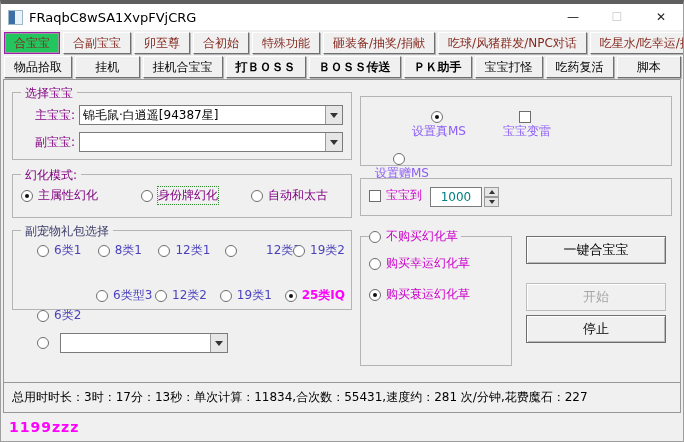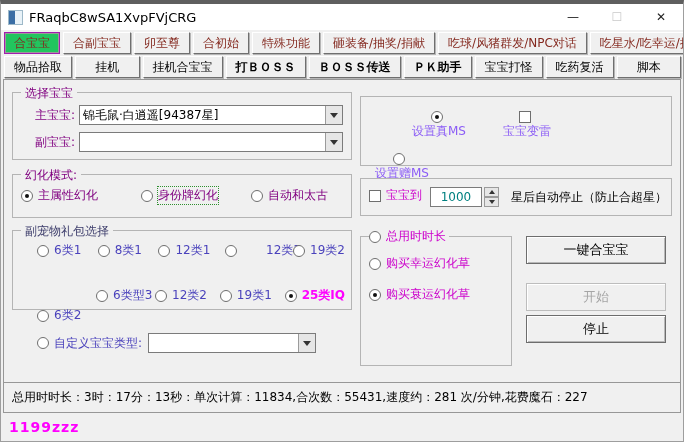--- a/index.html
+++ b/index.html
@@ -196,21 +196,20 @@
                 <span>19类1</span>
               </label>
             <label class="opt bmagenta">
                 <span class="rb on"></span>
                 <span>25类IQ</span>
               </label>
           </div>
           <div style="display:flex;align-items:center;">
             <label class="opt violet">
               <span class="rb"></span>
-              <span>自定义宝宝类型:</span>
             </label>
             <div class="combo" style="margin-left:6px;max-width:168px;">
               <span class="val"></span>
               <span class="drop">
                   <span class="arrow-down"></span>
                 </span>
             </div>
           </div>
         </div>
       </div>
@@ -243,28 +242,27 @@
             <div class="field">1000</div>
             <div class="btns">
               <div class="sbtn">
                   <span class="tri-up"></span>
                 </div>
               <div class="sbtn">
                   <span class="tri-dn"></span>
                 </div>
             </div>
           </div>
-          <span style="margin-left:12px;white-space:nowrap;line-height:20px;">星后自动停止（防止合超星）</span>
         </div>
 
         <div style="display:flex;margin:20px 8px 0 4px;">
           <div class="group" style="width:152px;height:130px;padding:18px 4px 0 8px;">
             <label class="opt magenta" style="position:absolute;top:-9px;left:8px;background:#f0f0f0;padding-right:3px;">
               <span class="rb"></span>
-              <span>总用时时长</span>
+              <span>不购买幻化草</span>
             </label>
             <label class="opt magenta" style="margin-bottom:14px;display:flex;">
               <span class="rb"></span>
               <span>购买幸运幻化草</span>
             </label>
             <label class="opt magenta" style="display:flex;">
               <span class="rb on"></span>
               <span>购买衰运幻化草</span>
             </label>
           </div>

